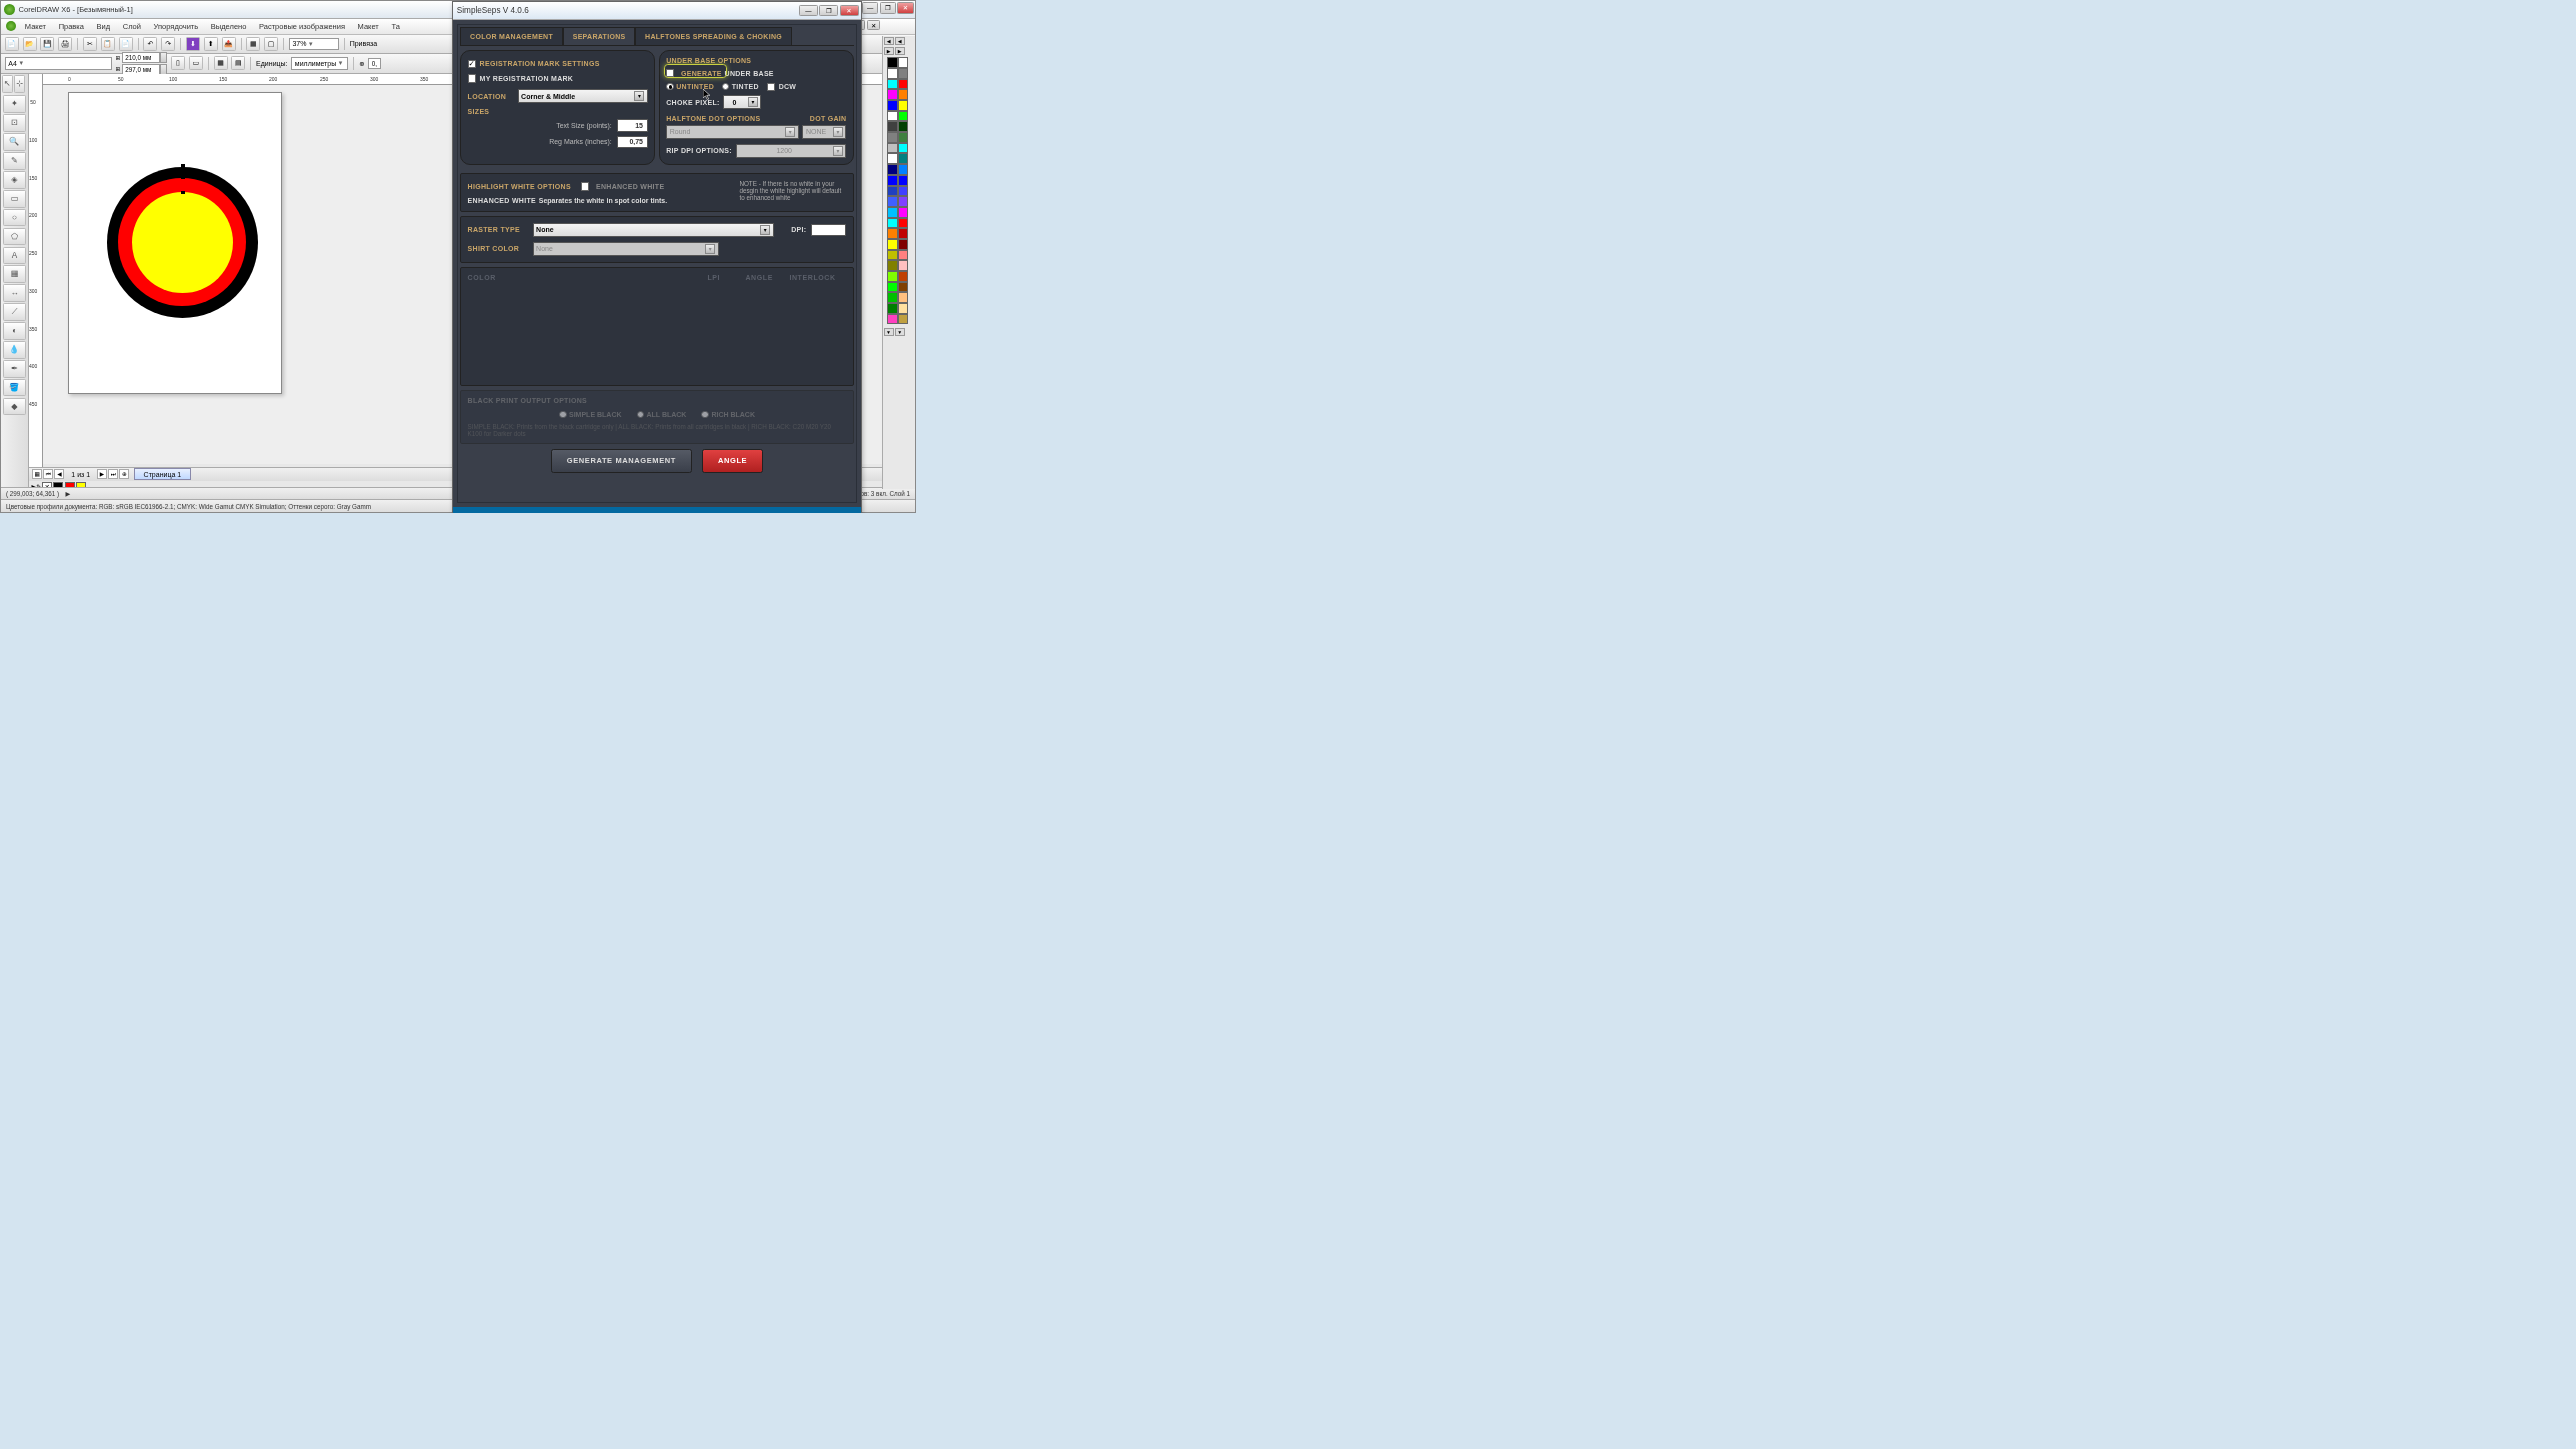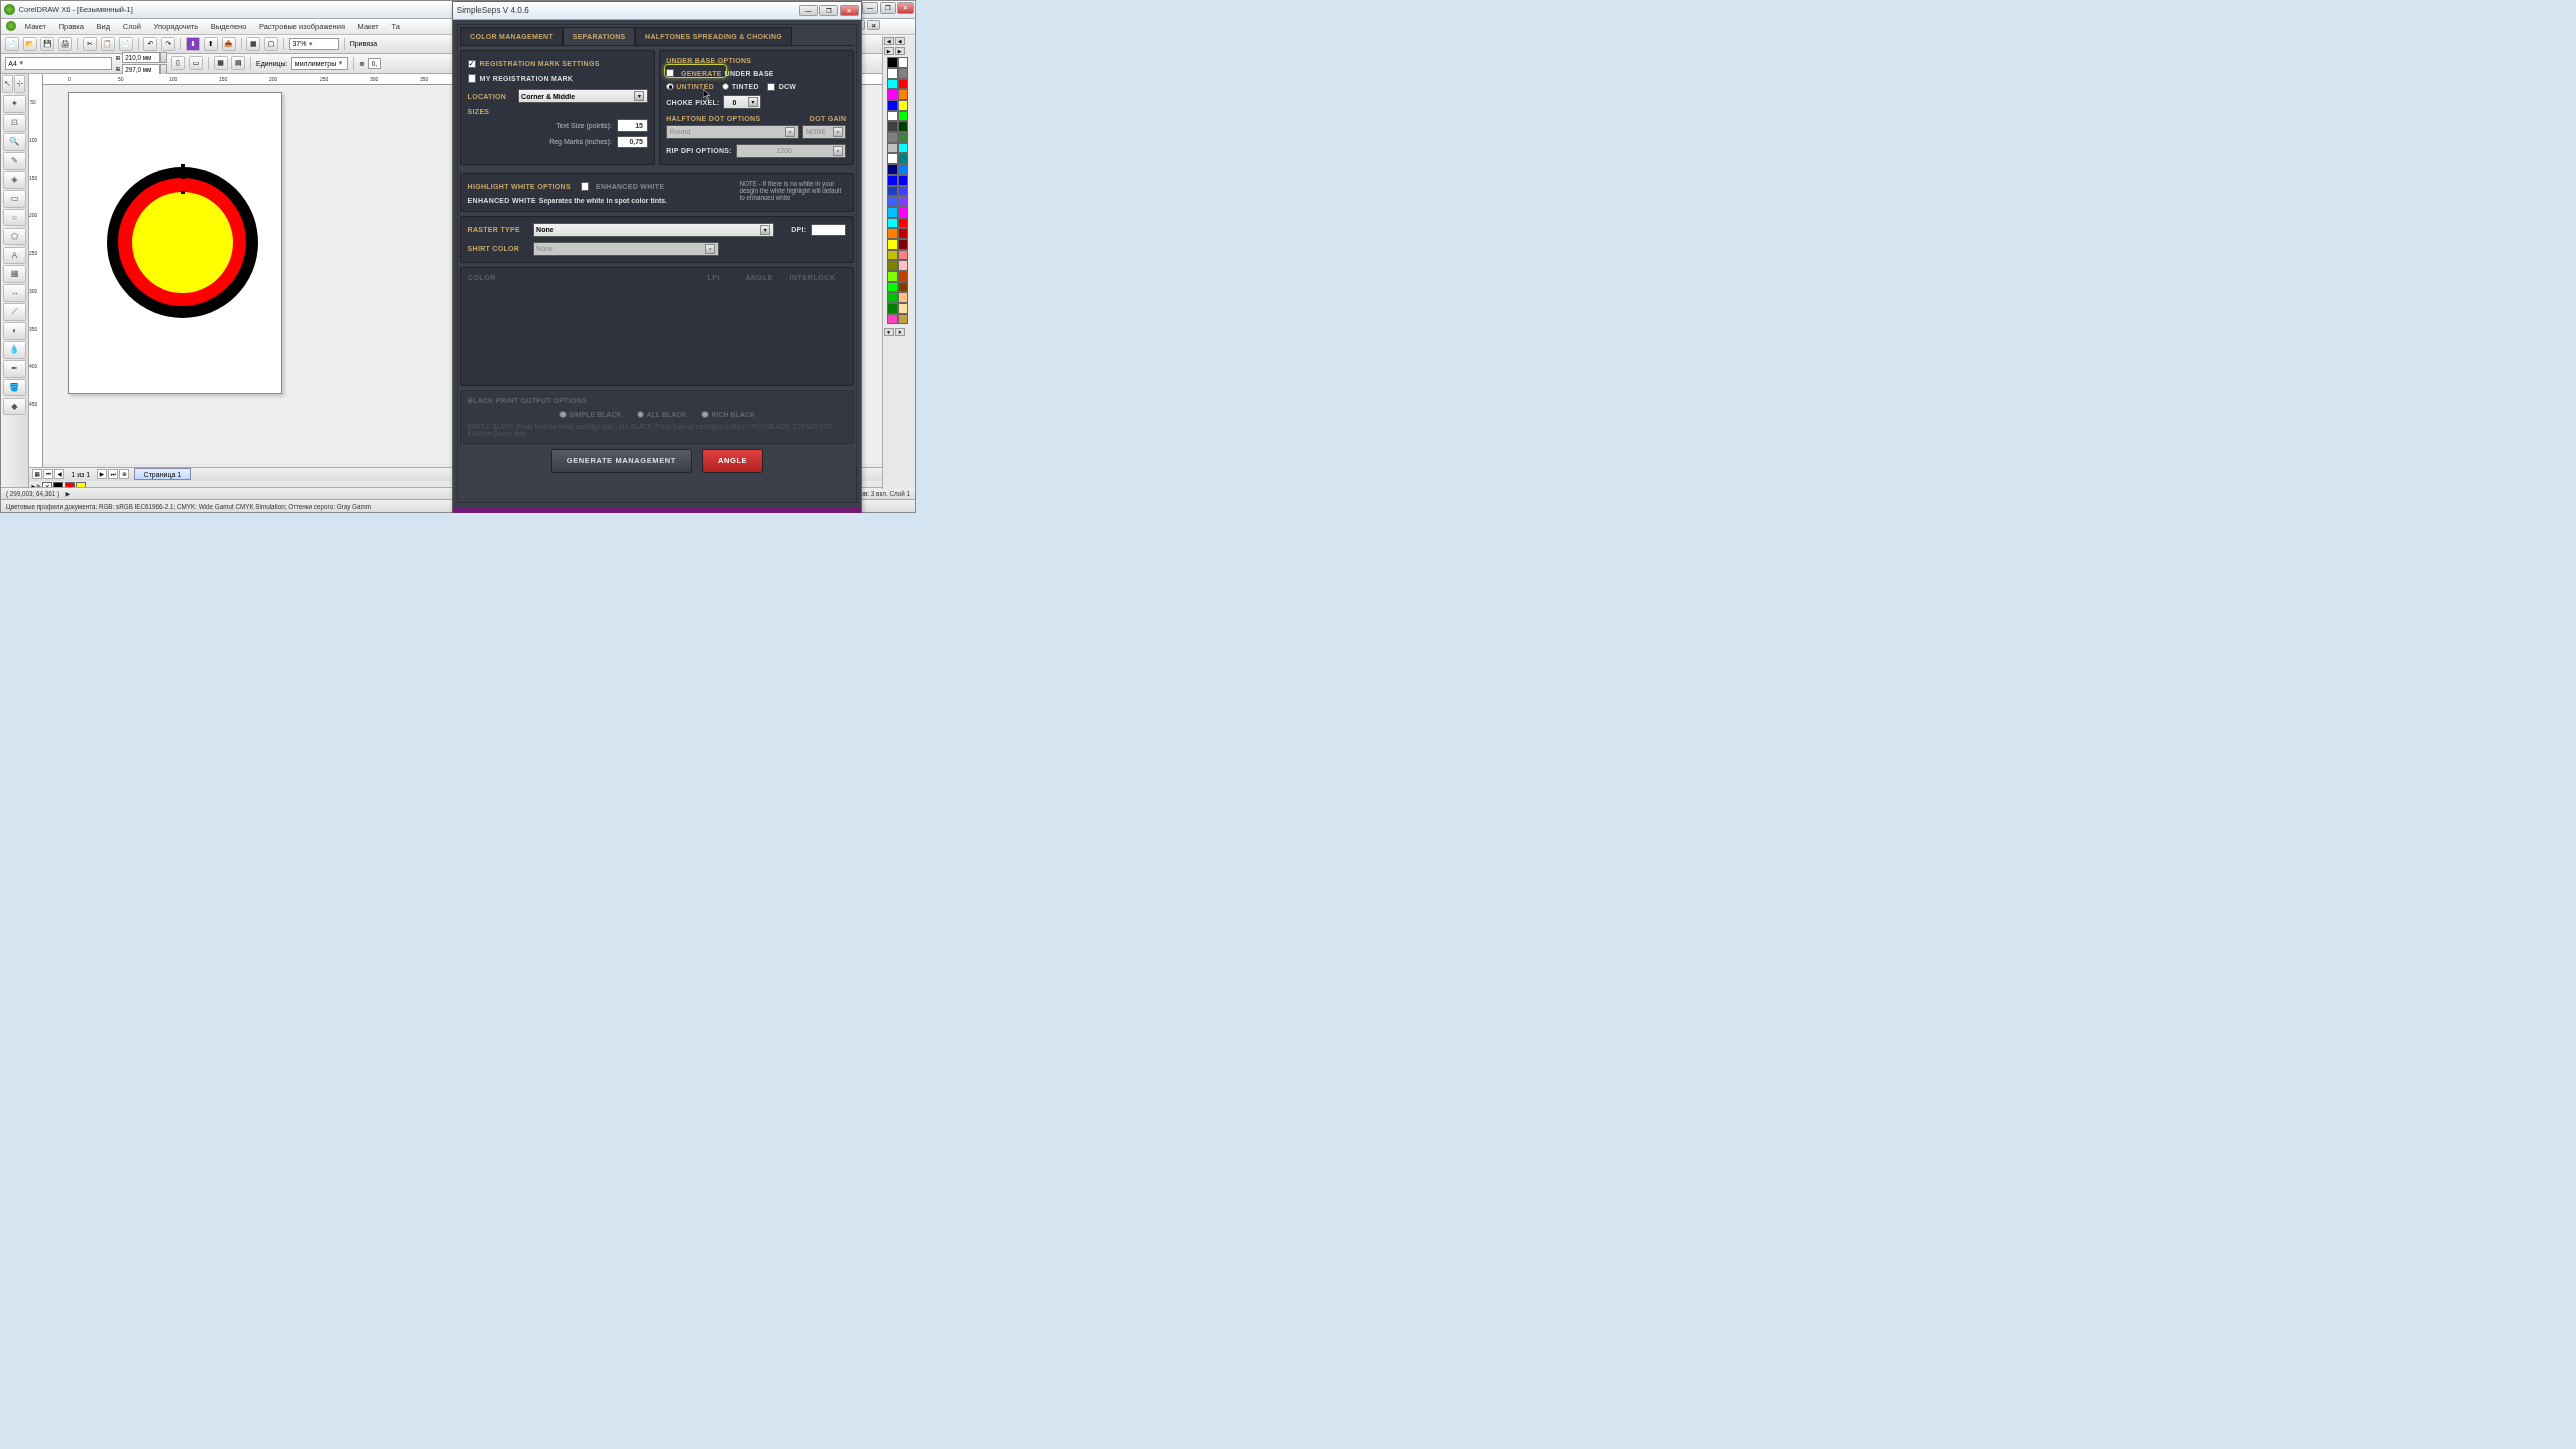--- a/index.html
+++ b/index.html
@@ -52,36 +52,36 @@
 .color-swatch-sm { width: 10px; height: 8.8px; border: 0.6px solid #666; margin: 0 0.6px; }
 
 .status-bar { position: absolute; left: 0; bottom: 0; right: 0; height: 12.6px; background: linear-gradient(#f0f0f0,#ddd); border-top: 0.6px solid #aaa; display: flex; align-items: center; font-size: 6.3px; padding: 0 5px; color: #333; }
 
 
 .color-palette-r { position: absolute; right: 0; top: 35px; width: 33px; height: 453px; background: #e8e8e8; border-left: 0.6px solid #aaa; }
 .cp-swatch { width: 10.7px; height: 10.7px; border: 0.6px solid #666; display: inline-block; margin: 0; }
 .cp-nav { width: 10px; height: 8.8px; background: #ddd; border: 0.6px solid #999; margin: 0.6px; font-size: 5px; text-align: center; }
 
 
-.ss-window { position: absolute; left: 452px; top: 1.3px; width: 410px; height: 578px; background: #701a75; border: 0.6px solid #666; box-shadow: 1.3px 1.3px 5px rgba(0,0,0,0.3); }
+.ss-window { position: absolute; left: 452px; top: 1.3px; width: 410px; height: 578px; background: #0369a1; border: 0.6px solid #666; box-shadow: 1.3px 1.3px 5px rgba(0,0,0,0.3); }
 .ss-titlebar { height: 17.6px; background: linear-gradient(#fff,#dce8f4); display: flex; align-items: center; padding: 0 3.8px; border-bottom: 0.6px solid #aaa; }
 .ss-title { font-size: 8.2px; color: #333; }
 .ss-winbtns { position: absolute; right: 2.5px; top: 2.5px; display: flex; }
 .ss-winbtns .winbtn { width: 19px; height: 11.3px; }
 
 .ss-body { background: #3a3f4a; height: 487px; padding: 3.8px; }
 .ss-inner { background: #3a3f4a; border: 0.6px solid #2a2f38; height: 100%; padding: 2.5px; }
 
 .ss-tabs { display: flex; border-bottom: 0.6px solid #222; }
 .ss-tab { padding: 5px 8.8px; font-size: 7px; font-weight: bold; color: #c9a568; background: #2e333d; border: 0.6px solid #222; border-bottom: none; letter-spacing: 0.3px; }
 .ss-tab.active { background: #3a3f4a; }
 
 .ss-panel { background: #2e333d; border: 0.6px solid #222; border-radius: 1.9px; margin: 3.8px 0; padding: 6.3px; }
 .ss-row { display: flex; gap: 3.8px; }
-.ss-col { flex: 1; }
+.ss-col { flex: 1; border-radius: 10px; }
 
 .ss-label { color: #c9a568; font-size: 7px; font-weight: bold; letter-spacing: 0.3px; }
 .ss-text { color: #bbb; font-size: 7px; }
 .ss-check { width: 8.2px; height: 8.2px; background: #fff; border: 0.6px solid #666; display: inline-block; vertical-align: middle; margin-right: 3.8px; position: relative; }
 .ss-check.checked::after { content: "✓"; position: absolute; left: 0; top: -1.3px; font-size: 7.5px; color: #000; }
 .ss-radio { width: 7.5px; height: 7.5px; border-radius: 50%; background: #fff; border: 0.6px solid #666; display: inline-block; vertical-align: middle; margin-right: 2.5px; position: relative; }
 .ss-radio.checked::after { content: ""; position: absolute; left: 1.3px; top: 1.3px; width: 3.8px; height: 3.8px; border-radius: 50%; background: #000; }
 
 .ss-input { background: #fff; border: 0.6px solid #555; height: 12.6px; padding: 1.3px 3.8px; font-size: 7px; color: #333; }
 .ss-combo { background: linear-gradient(#f4f4f4,#ddd); border: 0.6px solid #555; height: 14px; display: flex; align-items: center; padding: 0 2.5px; font-size: 7px; }

